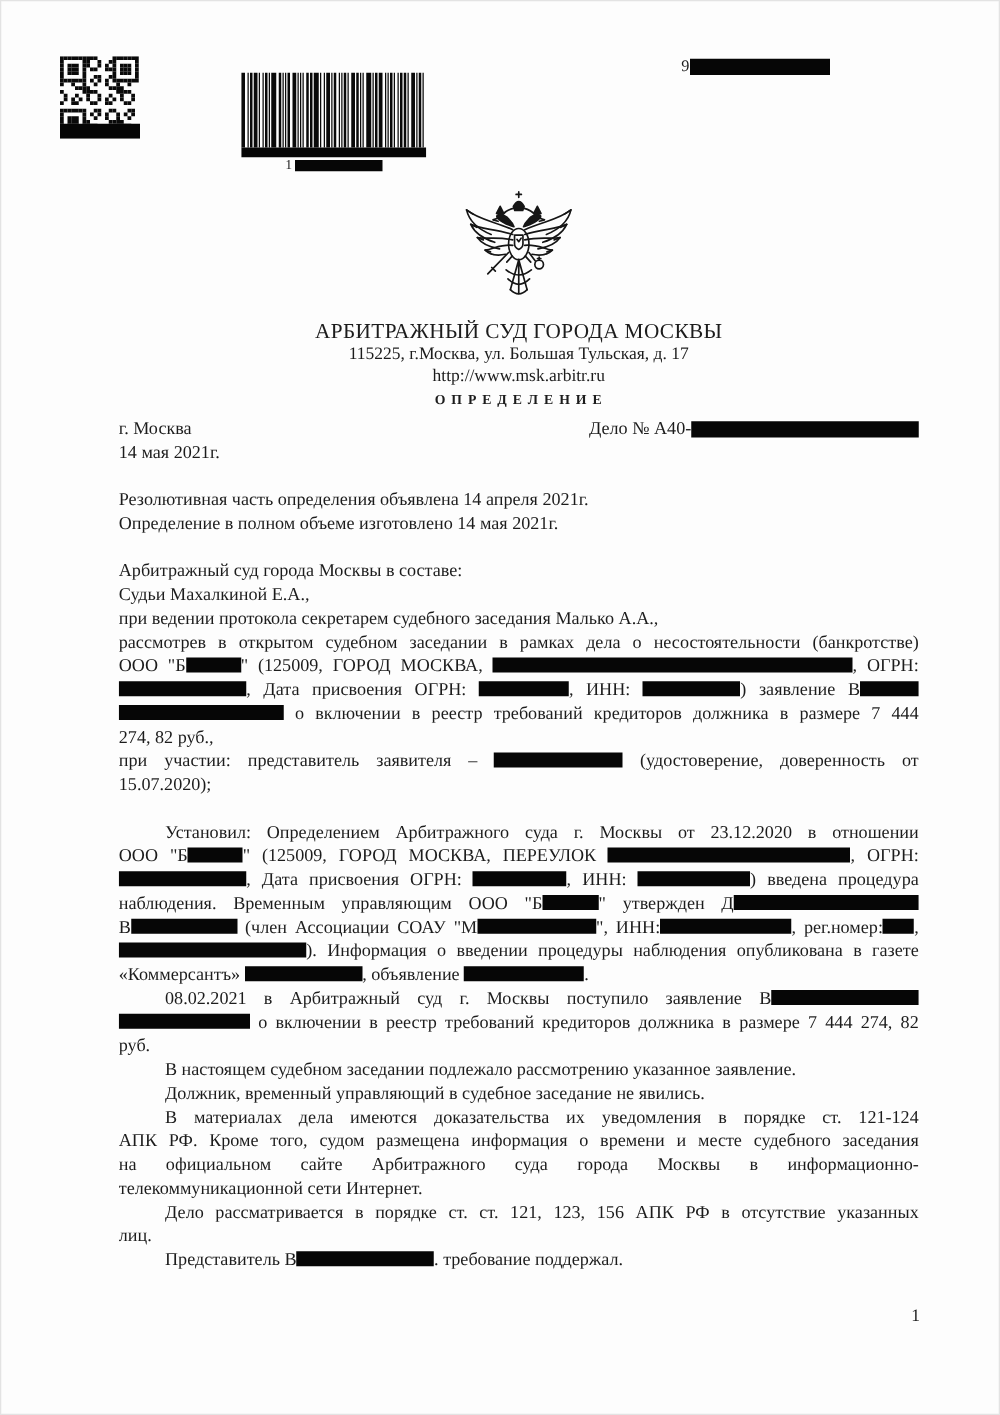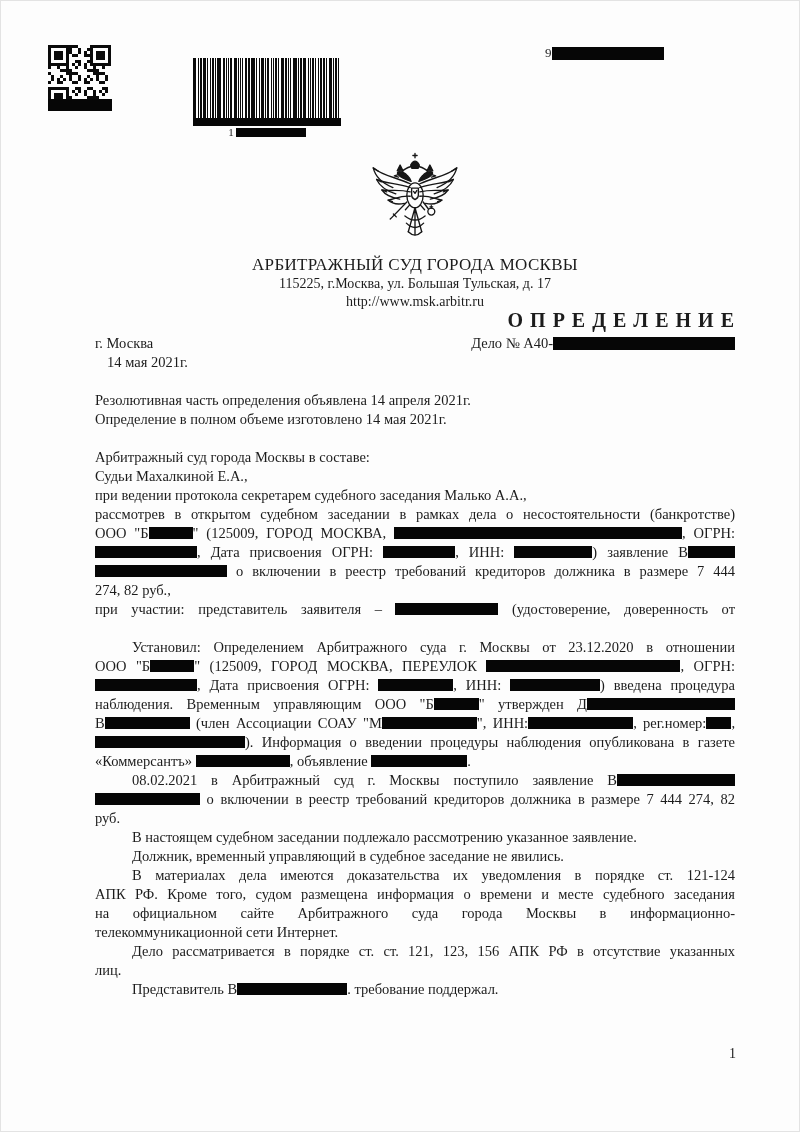--- a/index.html
+++ b/index.html
@@ -12,25 +12,25 @@
   .barcode-caption{display:flex;justify-content:center;align-items:center;gap:2px;
         font-size:11px;line-height:11px;margin-top:1px;}
   .stamp{position:absolute;left:545px;top:45px;display:flex;align-items:center;font-size:13px;}
   .redact{display:inline-block;background:#060606;height:12px;vertical-align:-1px;}
   .stamp .redact{height:13px;}
   
   .doc{position:absolute;left:95px;top:152px;width:640px;}
   .emblem{text-align:center;height:100px;}
   .court-name{font-weight:normal;font-size:17px;text-align:center;letter-spacing:.3px;line-height:21px;margin-top:2px;}
   .addr,.site{font-size:14px;text-align:center;line-height:18px;}
-  .doctype{font-weight:bold;font-size:20px;text-align:right;letter-spacing:1px;line-height:19px;}
+  .doctype{font-weight:bold;font-size:11px;text-align:center;letter-spacing:1px;line-height:19px;}
   .case-row{display:flex;justify-content:space-between;align-items:center;font-size:14.5px;line-height:19px;margin-top:4px;}
   .case-right{display:flex;align-items:center;margin-left:46px;}
   .case-right .redact{height:13px;}
-  .date-line{font-size:14.5px;line-height:19px;margin-left:12px;}
+  .date-line{font-size:14.5px;line-height:19px;}
   
   #body-lines{margin-top:0;}
   .line{font-size:14.5px;line-height:19px;min-height:19px;overflow:hidden;}
   .line.j{text-align:justify;text-align-last:justify;}
   .line.l{text-align:left;}
   .line.ind{text-indent:37px;}
   .line.blank{min-height:19px;}
   .page-num{position:absolute;left:729px;top:1046px;font-size:14px;}
   svg{display:block;}
 </style>
@@ -372,20 +372,21 @@
         <div class="line blank"></div>
         <div class="line l">Арбитражный суд города Москвы в составе:</div>
         <div class="line l">Судьи Махалкиной Е.А.,</div>
         <div class="line l">при ведении протокола секретарем судебного заседания Малько А.А.,</div>
         <div class="line j">рассмотрев в открытом судебном заседании в рамках дела о несостоятельности (банкротстве)</div>
         <div class="line j">ООО "Б<span class="redact" style="width: 44px;"></span>" (125009, ГОРОД МОСКВА, <span class="redact" style="width: 288px;"></span>, ОГРН:</div>
         <div class="line j"><span class="redact" style="width: 102px;"></span>, Дата присвоения ОГРН: <span class="redact" style="width: 72px;"></span>, ИНН: <span class="redact" style="width: 78px;"></span>) заявление В<span class="redact" style="width: 47px;"></span></div>
         <div class="line j"><span class="redact" style="width: 132px;"></span> о включении в реестр требований кредиторов должника в размере 7 444</div>
         <div class="line l">274, 82 руб.,</div>
         <div class="line j">при участии: представитель заявителя – <span class="redact" style="width: 103px;"></span> (удостоверение, доверенность от</div>
+        <div class="line l">15.07.2020);</div>
         <div class="line blank"></div>
         <div class="line j ind">Установил: Определением Арбитражного суда г. Москвы от 23.12.2020 в отношении</div>
         <div class="line j">ООО "Б<span class="redact" style="width: 44px;"></span>" (125009, ГОРОД МОСКВА, ПЕРЕУЛОК <span class="redact" style="width: 194px;"></span>, ОГРН:</div>
         <div class="line j"><span class="redact" style="width: 102px;"></span>, Дата присвоения ОГРН: <span class="redact" style="width: 75px;"></span>, ИНН: <span class="redact" style="width: 90px;"></span>) введена процедура</div>
         <div class="line j">наблюдения. Временным управляющим ООО "Б<span class="redact" style="width: 45px;"></span>" утвержден Д<span class="redact" style="width: 148px;"></span></div>
         <div class="line j">В<span class="redact" style="width: 85px;"></span> (член Ассоциации СОАУ "М<span class="redact" style="width: 95px;"></span>", ИНН:<span class="redact" style="width: 105px;"></span>, рег.номер:<span class="redact" style="width: 25px;"></span>,</div>
         <div class="line j"><span class="redact" style="width: 150px;"></span>). Информация о введении процедуры наблюдения опубликована в газете</div>
         <div class="line l">«Коммерсантъ» <span class="redact" style="width: 94px;"></span>, объявление <span class="redact" style="width: 96px;"></span>.</div>
         <div class="line j ind">08.02.2021 в Арбитражный суд г. Москвы поступило заявление В<span class="redact" style="width: 118px;"></span></div>
         <div class="line j"><span class="redact" style="width: 105px;"></span> о включении в реестр требований кредиторов должника в размере 7 444 274, 82</div>

